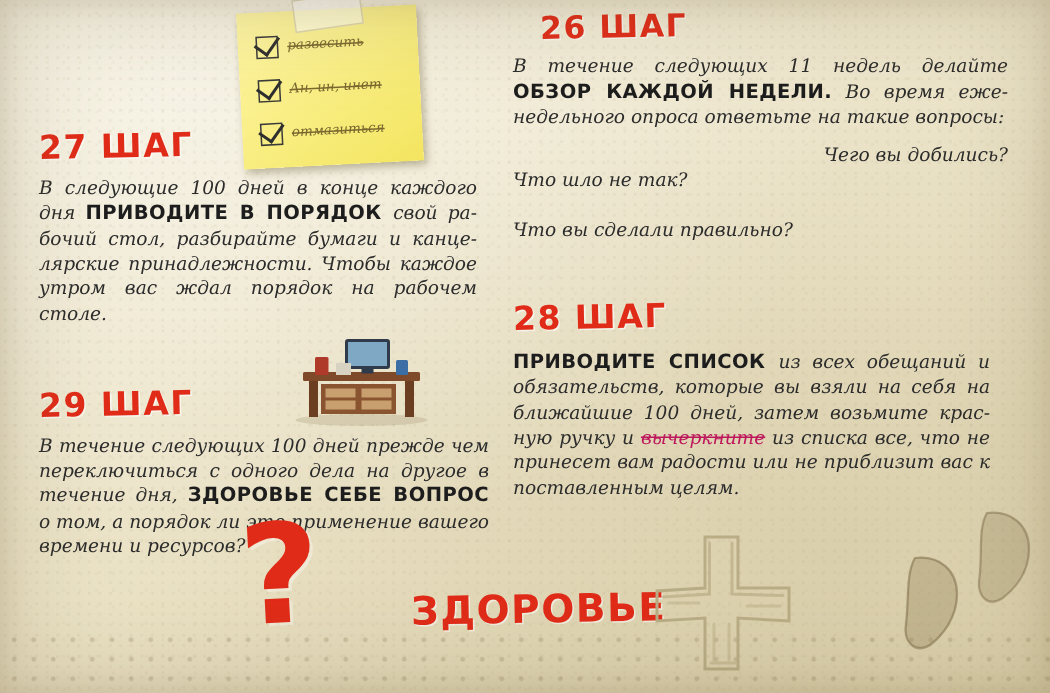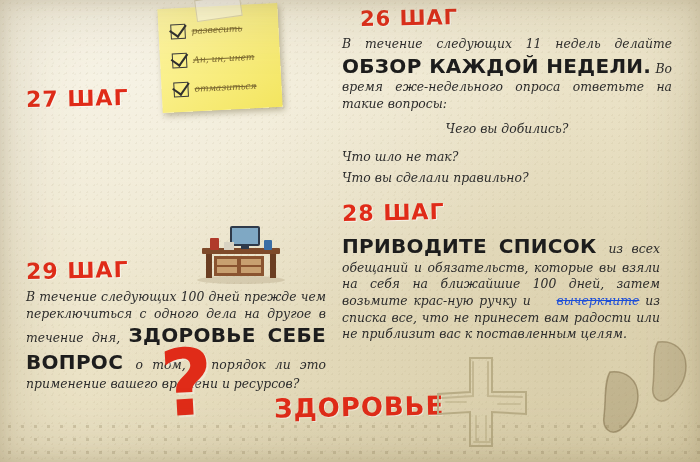--- a/index.html
+++ b/index.html
@@ -51,40 +51,40 @@
   }
   .body-text{
     font-family:"DejaVu Serif", serif;
     font-style:italic;
     font-size:12.4px;
     line-height:1.34;
     color:#2b2b2b;
     text-align:justify;
   }
   .red{color:#e02b18;}
-  .strike{text-decoration:line-through;color:#1d4ed8;margin-left:20px;}
+  .strike{text-decoration:line-through;color:#be185d;}
 
   
   #blk26{position:absolute;left:342px;top:6px;width:330px;}
   #blk26 .step-title{font-size:21px;margin-left:18px;}
   #blk26 .body-text{margin-top:6px;}
 
   #blk27{position:absolute;left:26px;top:86px;width:292px;}
   #blk27 .body-text{margin-top:6px;}
 
   #blk28{position:absolute;left:342px;top:200px;width:318px;}
   #blk28 .body-text{margin-top:8px;}
 
   #blk29{position:absolute;left:26px;top:258px;width:300px;}
   #blk29 .body-text{margin-top:6px;}
 
   .bigcap{
     font-family:"DejaVu Sans", sans-serif;
     font-style:normal;font-weight:bold;
-    font-size:20px;letter-spacing:.3px;
+    font-size:13px;letter-spacing:.3px;
     color:#1d1d1d;
   }
 
   
   .note{
     position:absolute;left:160px;top:6px;width:120px;height:104px;
     background:linear-gradient(145deg,#fff7a8,#f3e55f);
     transform:rotate(-3deg);
     box-shadow:2px 3px 6px rgba(80,70,30,.35);
   }
@@ -148,27 +148,30 @@
   <div class="line" style="top:74px;">
     <span class="chk"></span><span class="txt">отмазиться</span>
   </div>
 </div>
 
 <div id="blk26">
   <div class="step-title">26 ШАГ</div>
   <div class="body-text">
     <span>В течение следующих 11 недель делайте </span><span class="bigcap">ОБЗОР КАЖДОЙ НЕДЕЛИ.</span><span> Во время еже-недельного опроса ответьте на такие вопросы:</span>
   </div>
-  <div class="body-text" style="margin-top:8px;text-align:center;">Чего вы добились?</div>
-  <div class="body-text" style="margin-top:12px;text-align:left;">Что шло не так?</div>
-  <div class="body-text" style="margin-top:4px;text-align:left;">Что вы сделали правильно?</div>
+  <div class="body-text" style="margin-top:8px;text-align:right;">Чего вы добились?</div>
+  <div class="body-text" style="margin-top:1px;text-align:left;">Что шло не так?</div>
+  <div class="body-text" style="margin-top:16px;text-align:left;">Что вы сделали правильно?</div>
 </div>
 
 <div id="blk27">
   <div class="step-title">27 ШАГ</div>
+  <div class="body-text">
+    <span>В следующие 100 дней в конце каждого дня </span><span class="bigcap">ПРИВОДИТЕ В ПОРЯДОК </span><span>свой ра-бочий стол, разбирайте бумаги и канце-лярские принадлежности. Чтобы каждое утром вас ждал порядок на рабочем столе.</span>
+  </div>
 </div>
 
 <div class="desk">
   <svg width="110" height="70" viewBox="0 0 110 70">
     <ellipse cx="55" cy="66" rx="44" ry="4" fill="rgba(120,100,60,.18)"></ellipse>
     <rect x="16" y="34" width="78" height="6" rx="1" fill="#7e4a2a"></rect>
     <rect x="20" y="40" width="6" height="24" fill="#6b3e22"></rect>
     <rect x="84" y="40" width="6" height="24" fill="#6b3e22"></rect>
     <rect x="28" y="42" width="50" height="20" fill="#8a5430"></rect>
     <rect x="30" y="45" width="21" height="6" fill="#a8apt" opacity="0"></rect>

